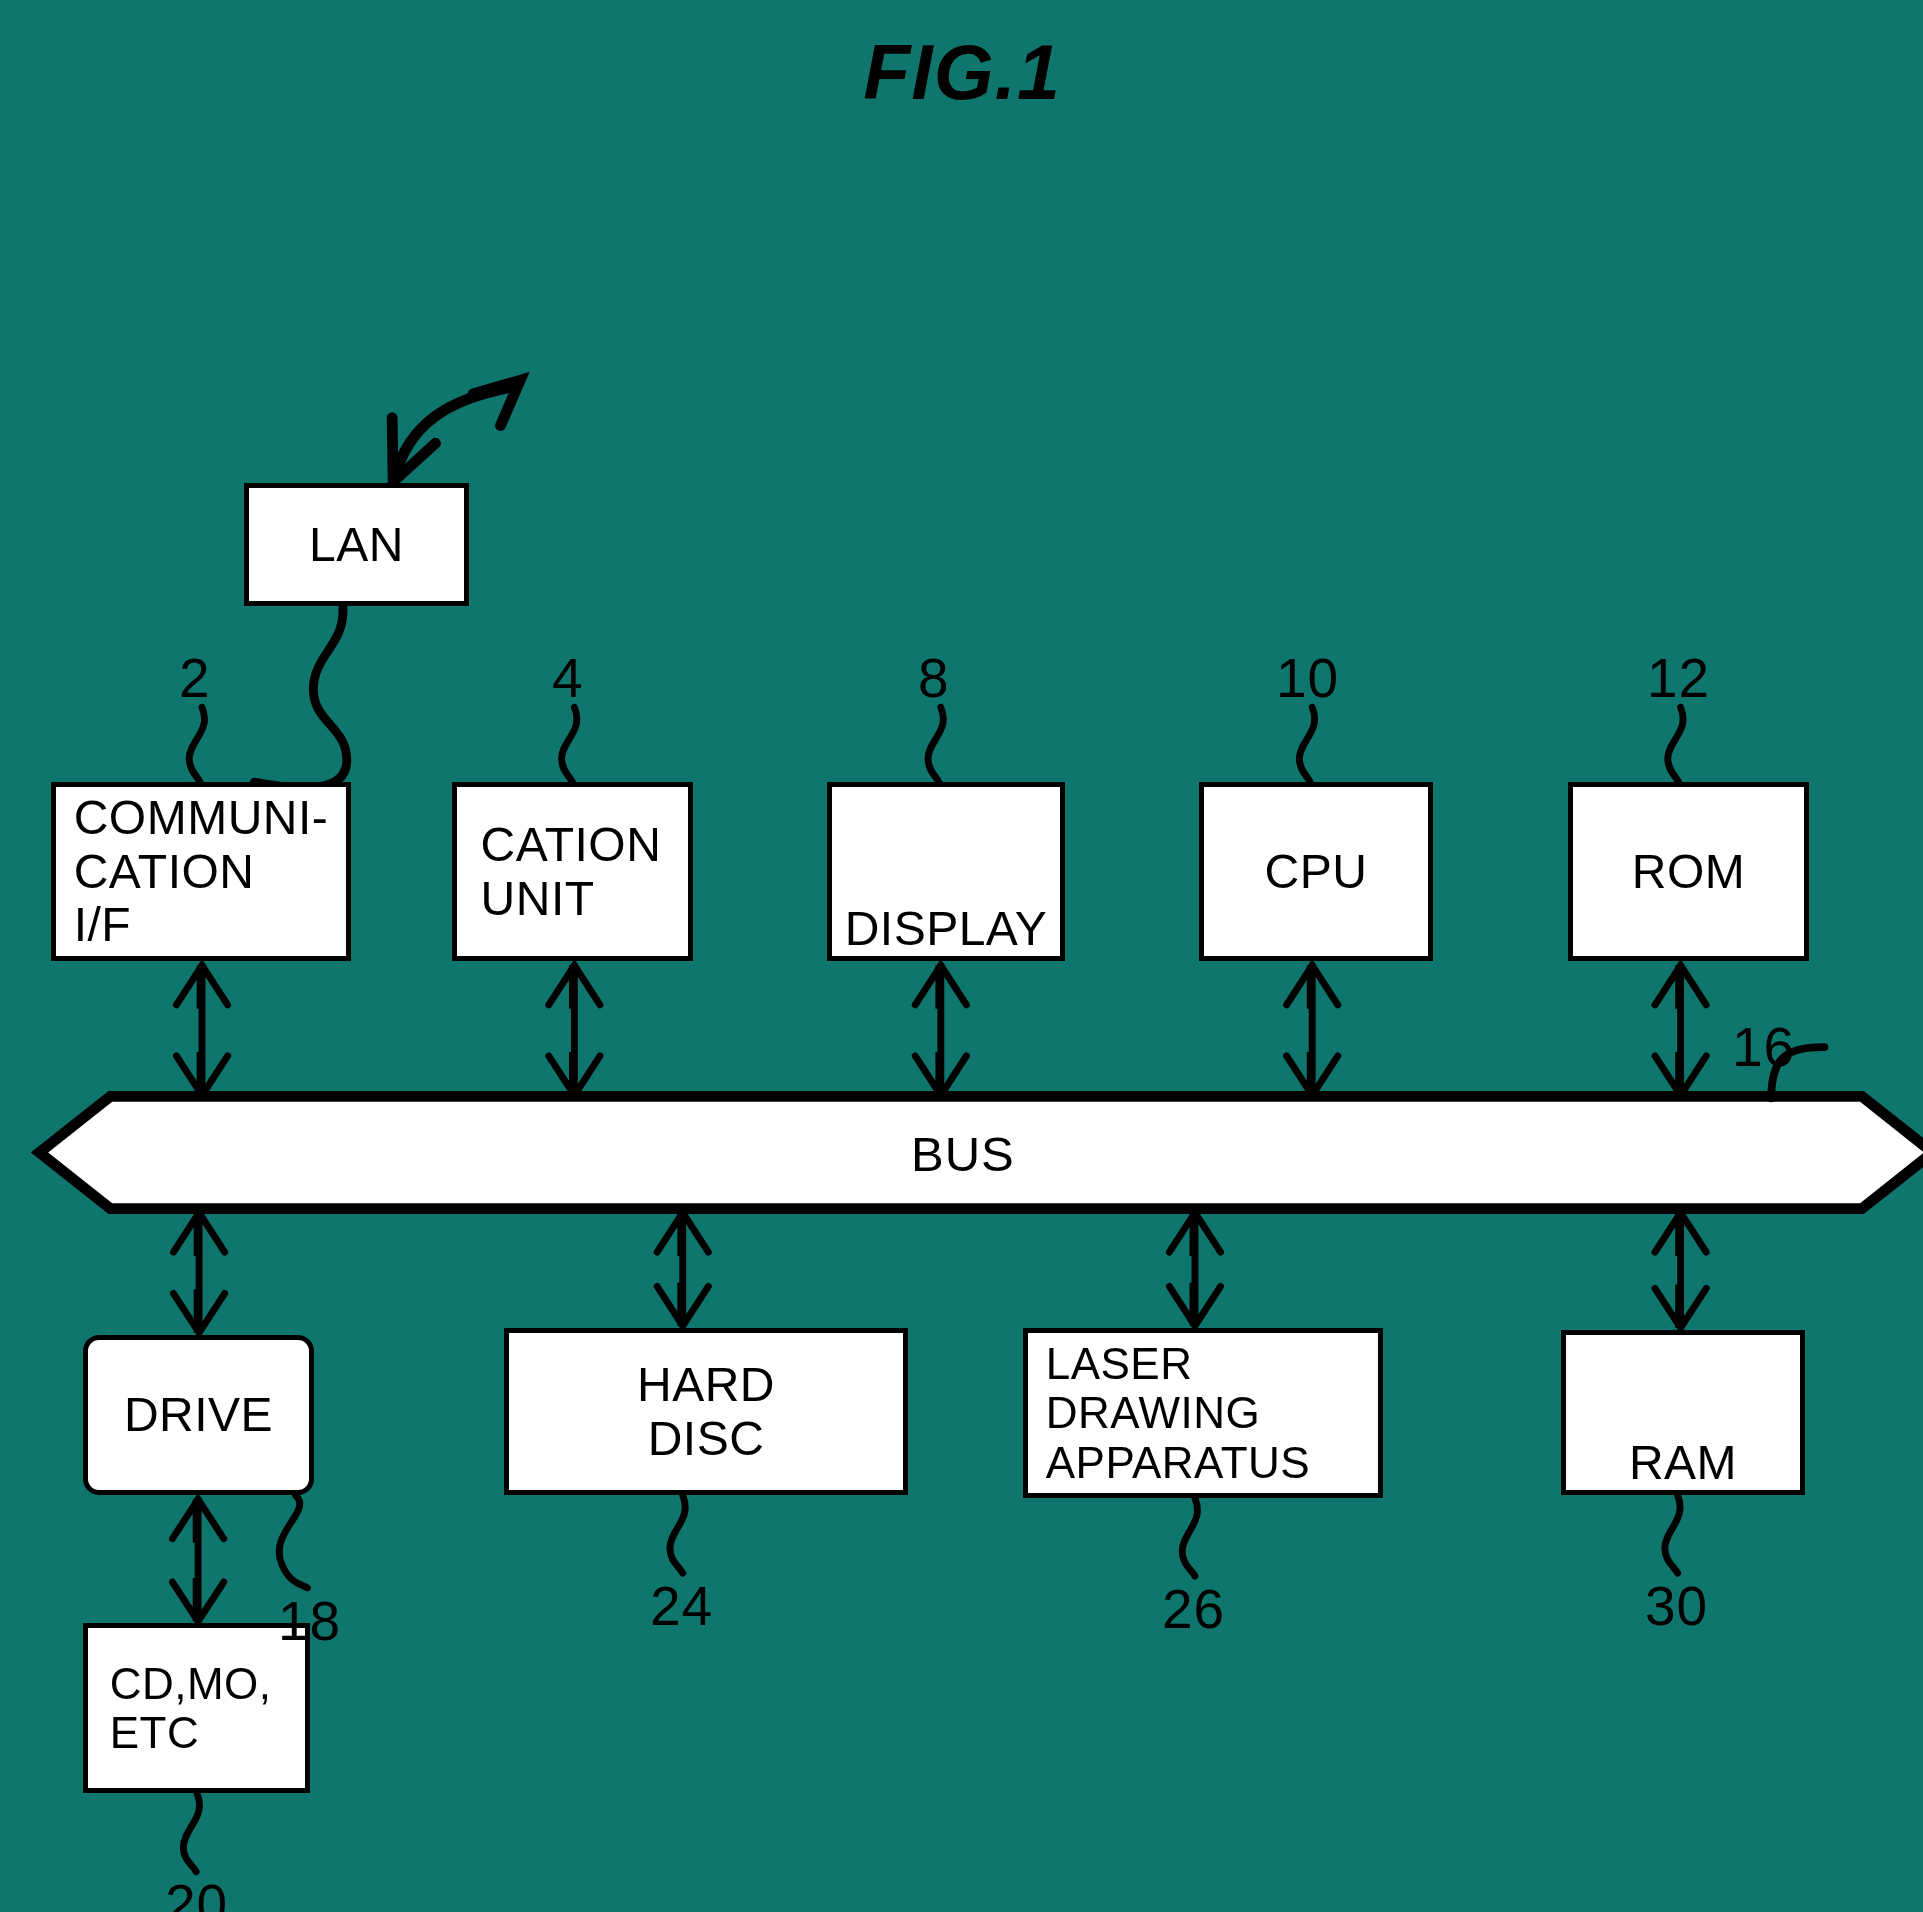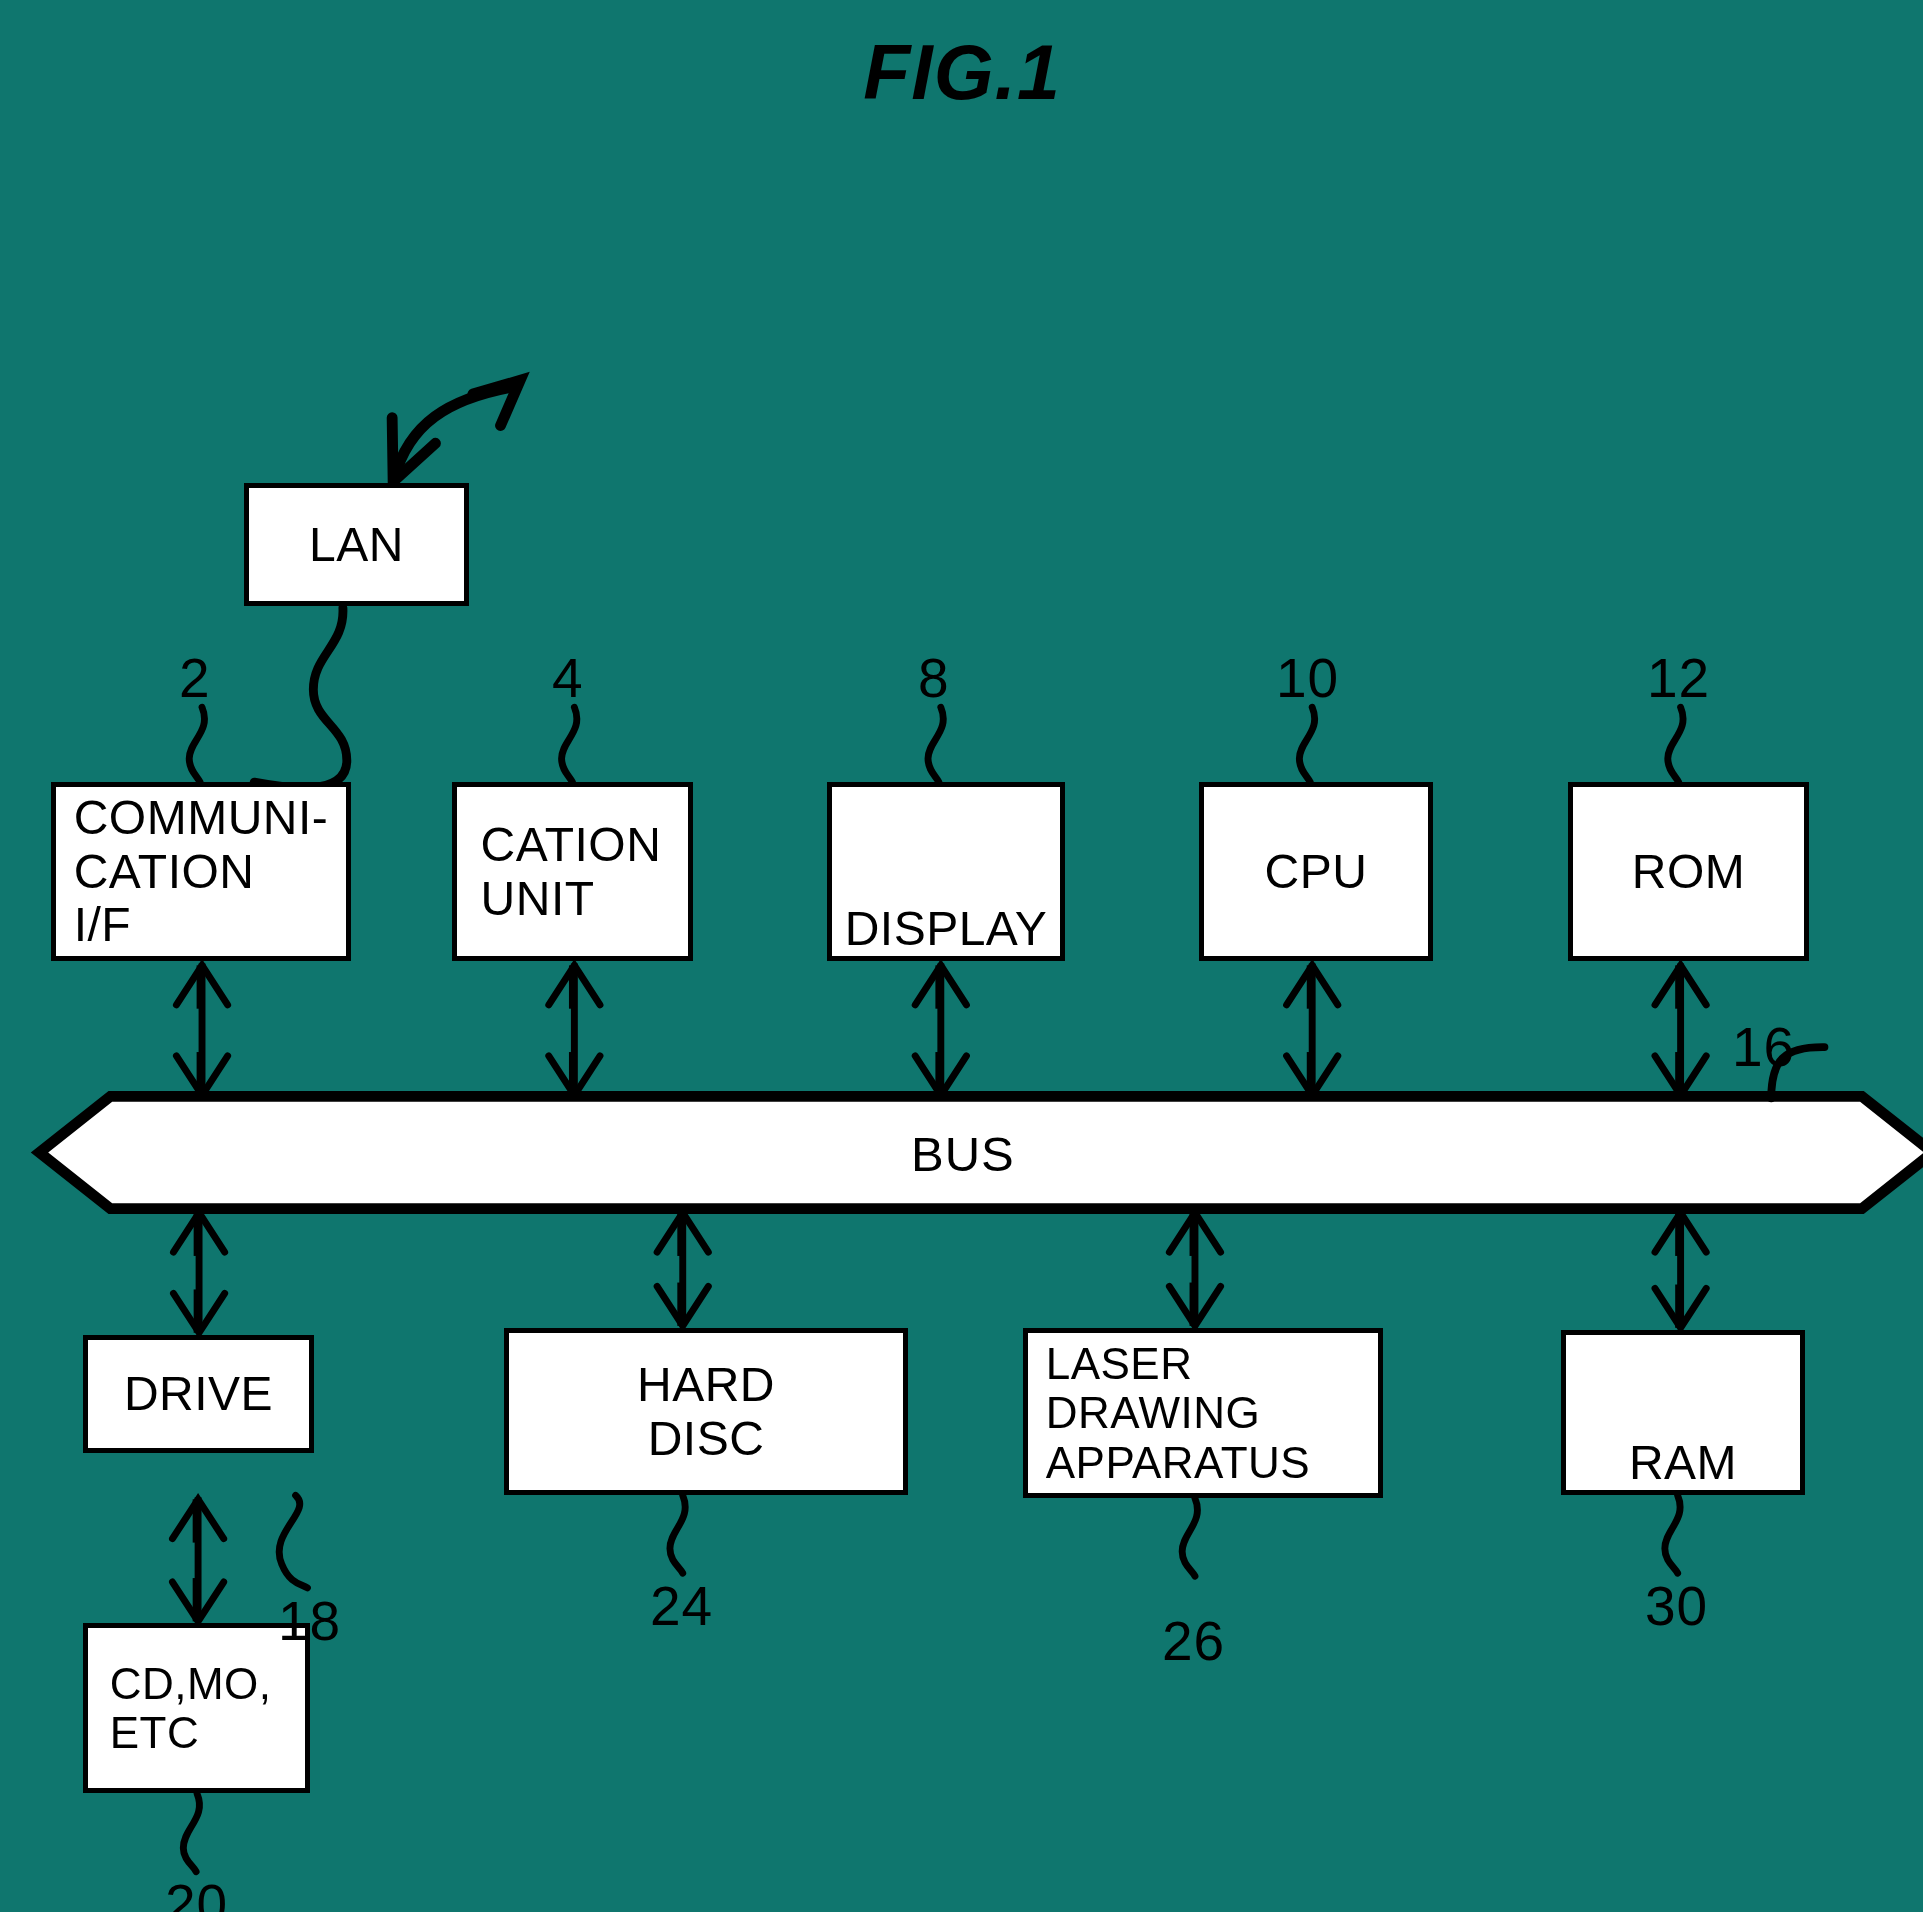--- a/index.html
+++ b/index.html
@@ -182,21 +182,21 @@
   </div>
 
   <div class="box center" style="left:1199px; top:782px; width:234px; height:179px;">
     <div class="line">CPU</div>
   </div>
 
   <div class="box center" style="left:1568px; top:782px; width:241px; height:179px;">
     <div class="line">ROM</div>
   </div>
 
-  <div class="box center" style="left:83px; top:1335px; width:231px; height:118px;">
+  <div class="box center" style="left:83px; top:1335px; width:231px; height:160px;border-radius:16px;">
     <div class="line">DRIVE</div>
   </div>
 
   <div class="box center" style="left:504px; top:1328px; width:404px; height:167px;">
     <div class="line">HARD</div>
     <div class="line">DISC</div>
   </div>
 
   <div class="box left" style="left:1023px; top:1328px; width:360px; height:170px; font-size:44px;">
     <div class="line">LASER</div>
@@ -217,17 +217,17 @@
 
   <div class="refnum" style="left:179px; top:646px;">2</div>
   <div class="refnum" style="left:552px; top:646px;">4</div>
   <div class="refnum" style="left:918px; top:646px;">8</div>
   <div class="refnum" style="left:1276px; top:646px;">10</div>
   <div class="refnum" style="left:1647px; top:646px;">12</div>
   <div class="refnum" style="left:1732px; top:1015px;">16</div>
   <div class="refnum" style="left:278px; top:1589px;">18</div>
   <div class="refnum" style="left:165px; top:1872px;">20</div>
   <div class="refnum" style="left:650px; top:1574px;">24</div>
-  <div class="refnum" style="left:1162px; top:1577px;margin-top:32px;">26</div>
+  <div class="refnum" style="left:1162px; top:1577px;">26</div>
   <div class="refnum" style="left:1645px; top:1574px;">30</div>
 
 </div>
 
 
 </body></html>

